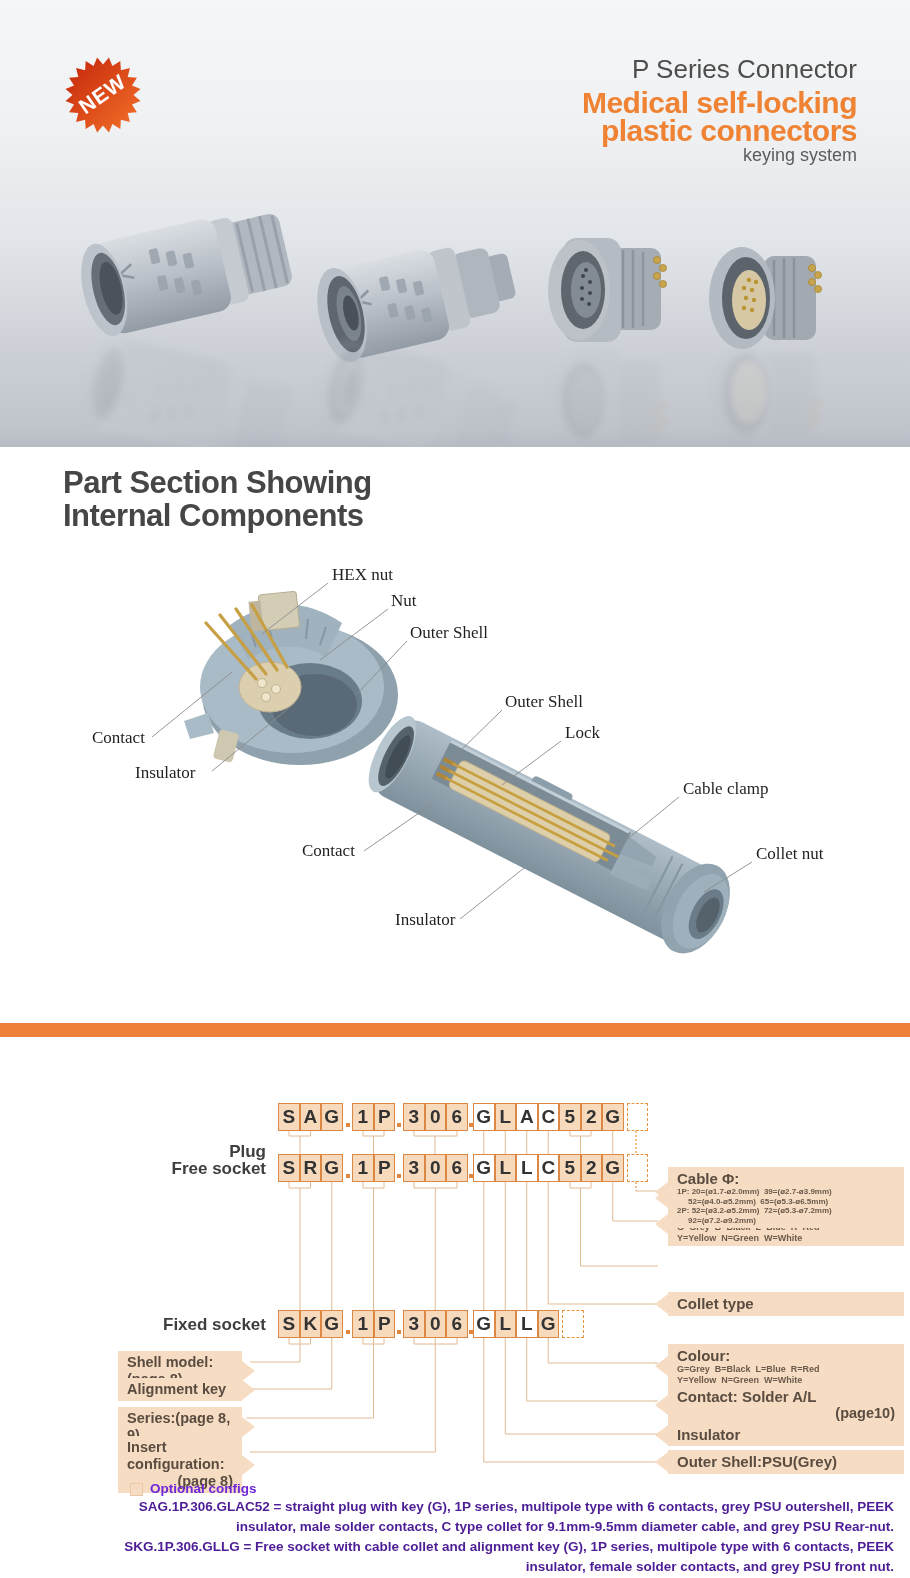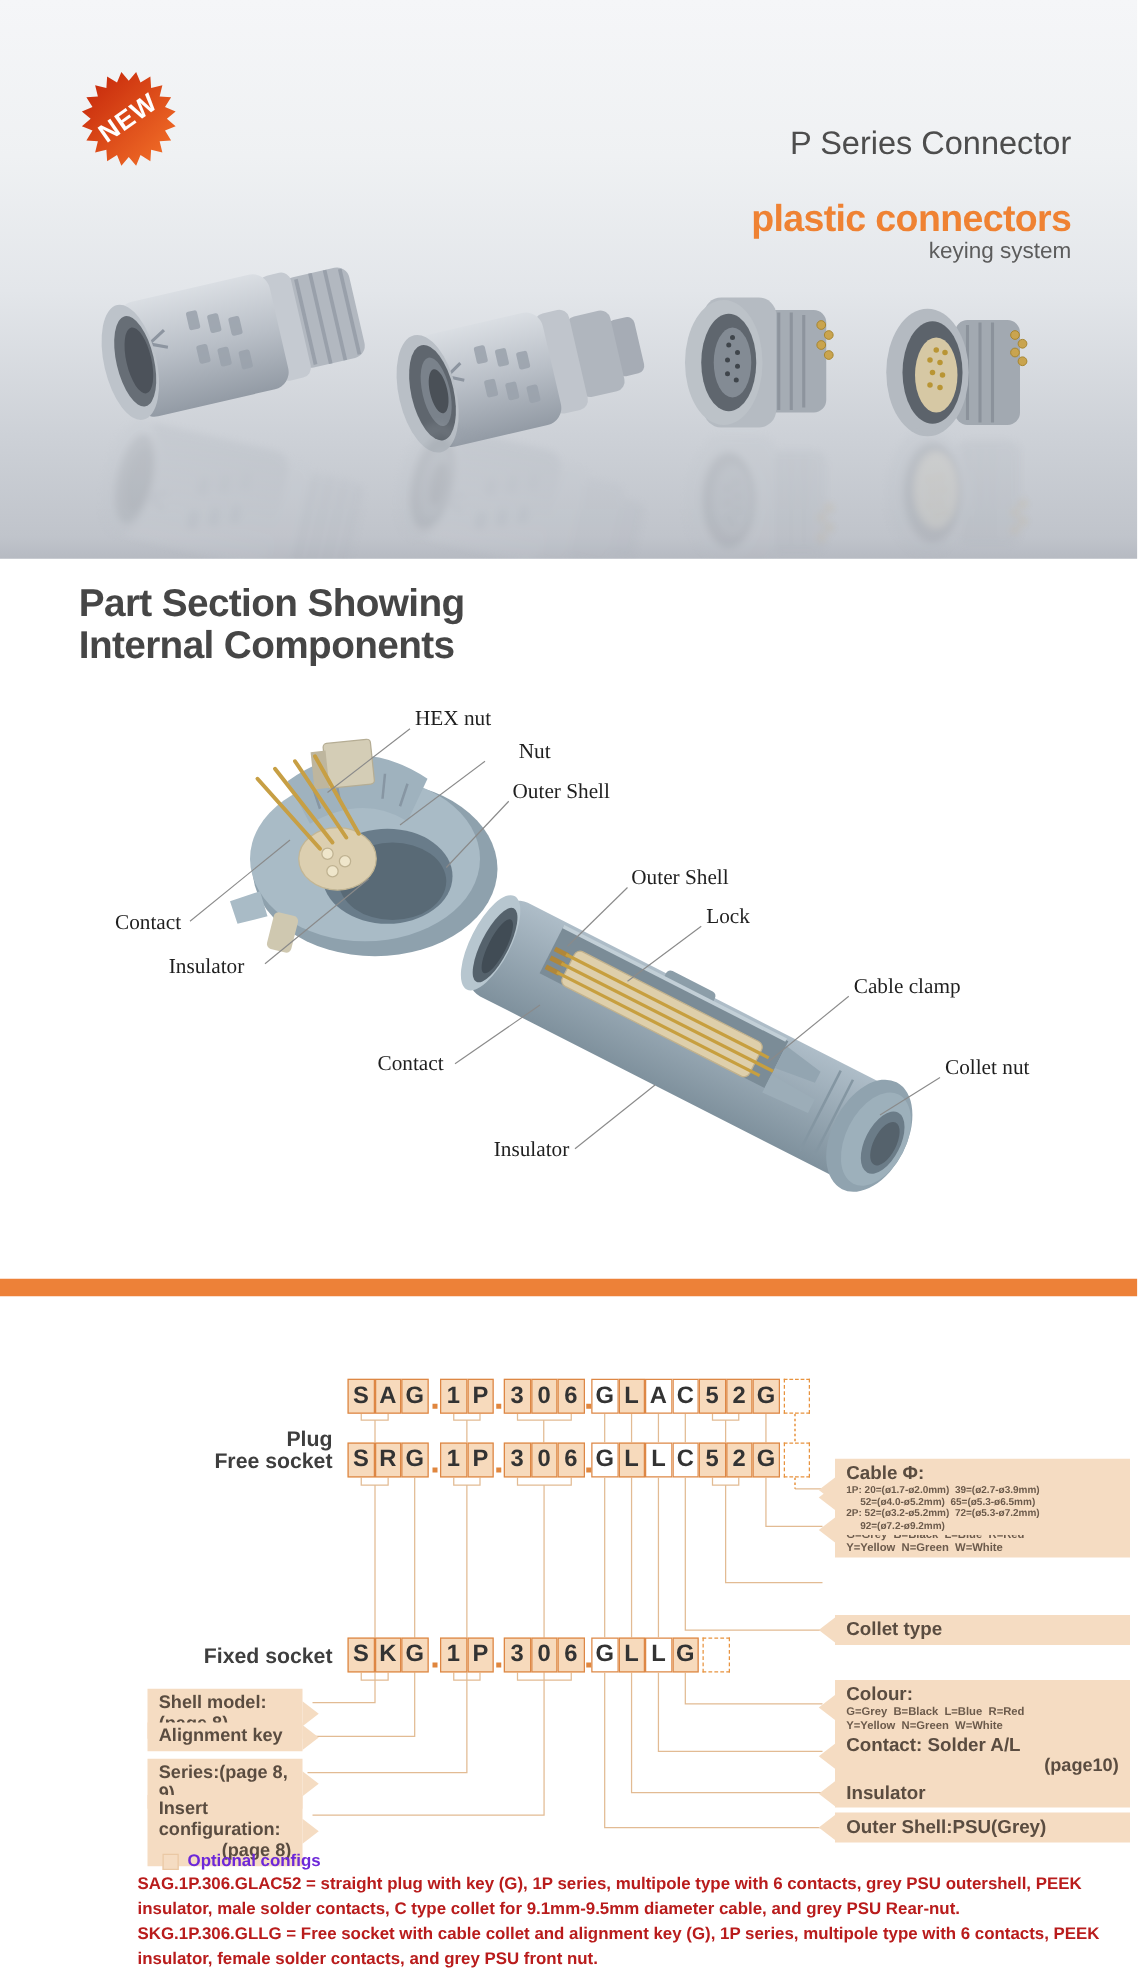--- a/index.html
+++ b/index.html
@@ -3,21 +3,21 @@
 <meta charset="utf-8">
 <style>
   html,body{margin:0;padding:0;background:#fff;}
   .page{position:relative;width:910px;height:1578px;background:#fff;overflow:hidden;
         font-family:"Liberation Sans",sans-serif;}
   
   .top-band{position:absolute;left:0;top:0;width:910px;height:447px;
     background:linear-gradient(180deg,#f5f6f8 0%,#eff1f3 28%,#e3e6ea 52%,#cdd1d7 78%,#c0c4cb 96%,#b6bac2 100%);}
   #photo{position:absolute;left:0;top:0;z-index:1;}
   .badge{position:absolute;left:64px;top:56px;width:78px;height:78px;z-index:2;}
-  .hdr{position:absolute;right:53px;text-align:center;white-space:nowrap;z-index:2;margin-top:45px;}
+  .hdr{position:absolute;right:53px;text-align:center;white-space:nowrap;z-index:2;}
   .hdr-product{top:54px;font-size:26px;color:#4d4d4d;}
   .hdr-t1{top:86px;font-size:30px;font-weight:700;color:#ef8233;letter-spacing:-.5px;}
   .hdr-t2{top:114px;font-size:30px;font-weight:700;color:#ef8233;letter-spacing:-.5px;}
   .hdr-sub{top:145px;font-size:18px;color:#5c5c5c;}
   
   .sec-h{position:absolute;left:63px;font-size:31px;line-height:33px;font-weight:700;
          color:#464646;letter-spacing:-.5px;z-index:2;white-space:nowrap;}
   #cutaway{position:absolute;left:0;top:555px;z-index:1;}
   .dia-label{position:absolute;font-family:"Liberation Serif",serif;font-size:17px;
              color:#1f1f1f;white-space:nowrap;z-index:3;}
@@ -43,21 +43,21 @@
   .callout.cl{left:118px;width:124px;}
   .callout.cl::after{content:'';position:absolute;right:-13px;top:50%;margin-top:-10px;
      border-top:10px solid transparent;border-bottom:10px solid transparent;border-left:13px solid #f5dcc2;}
   .callout.cr{left:668px;width:236px;}
   .callout.cr::before{content:'';position:absolute;left:-13px;top:50%;margin-top:-10px;
      border-top:10px solid transparent;border-bottom:10px solid transparent;border-right:13px solid #f5dcc2;}
   .legend-sq{position:absolute;left:130px;top:1483px;width:13px;height:13px;z-index:2;
              background:#f5dcc2;border:1px solid #eac8a4;box-sizing:border-box;}
   .legend-label{position:absolute;left:150px;top:1481px;font-size:13.5px;font-weight:700;color:#6d28d9;z-index:2;}
   .desc{position:absolute;left:110px;top:1497px;width:784px;font-size:13.5px;line-height:20px;
-        color:#b91c1c;font-weight:600;z-index:2;}
+        color:#4c1d95;font-weight:600;z-index:2;text-align:right;}
   .desc p{margin:0;}
   .desc b{font-weight:800;}
 </style>
 </head>
 <body>
 
 <div class="page">
 
   <div class="top-band"></div>
 
@@ -186,20 +186,21 @@
         <linearGradient id="ng" x1="0" y1="0" x2="1" y2="1">
       <stop offset="0" stop-color="#c32309"></stop>
           <stop offset="1" stop-color="#f5742a"></stop>
         </linearGradient>
       </defs>
     <polygon id="star-poly" fill="url(#ng)" points="39.0,8.5 44.9,1.5 48.4,10.0 56.3,5.1 56.9,14.3 65.9,12.1 63.7,21.1 72.9,21.7 68.0,29.6 76.5,33.1 69.5,39.0 76.5,44.9 68.0,48.4 72.9,56.3 63.7,56.9 65.9,65.9 56.9,63.7 56.3,72.9 48.4,68.0 44.9,76.5 39.0,69.5 33.1,76.5 29.6,68.0 21.7,72.9 21.1,63.7 12.1,65.9 14.3,56.9 5.1,56.3 10.0,48.4 1.5,44.9 8.5,39.0 1.5,33.1 10.0,29.6 5.1,21.7 14.3,21.1 12.1,12.1 21.1,14.3 21.7,5.1 29.6,10.0 33.1,1.5"></polygon>
     <text x="39" y="45" text-anchor="middle" transform="rotate(-35 39 39)" fill="#ffffff" font-family="Liberation Sans, sans-serif" font-size="21" font-weight="bold" letter-spacing="1">NEW</text>
   </svg>
 
   <div class="hdr hdr-product">P Series Connector</div>
+  <div class="hdr hdr-t1">Medical self-locking</div>
   <div class="hdr hdr-t2">plastic connectors</div>
   <div class="hdr hdr-sub">keying system</div>
 
   <div class="sec-h" style="top:466px;">
     <div>Part Section Showing</div>
     <div>Internal Components</div>
   </div>
 
   <svg id="cutaway" width="910" height="445" viewBox="0 0 910 445">
     <defs>
@@ -413,21 +414,21 @@
       <div class="callout cl" style="top: 1407px; min-height: 22px;">
         <div class="t">Series:(page 8, 9)</div>
       </div>
       <div class="callout cl" style="top: 1436px; min-height: 32px;">
         <div class="t">Insert configuration:</div>
         <div class="s lg">(page 8)</div>
       </div>
     </div>
   <div id="dia-labels">
       <div class="dia-label" style="left: 332px; top: 565px;">HEX nut</div>
-      <div class="dia-label" style="left: 391px; top: 591px; margin-left: 24px;">Nut</div>
+      <div class="dia-label" style="left: 391px; top: 591px;">Nut</div>
       <div class="dia-label" style="left: 410px; top: 623px;">Outer Shell</div>
       <div class="dia-label" style="left: 92px; top: 728px;">Contact</div>
       <div class="dia-label" style="left: 135px; top: 763px;">Insulator</div>
       <div class="dia-label" style="left: 505px; top: 692px;">Outer Shell</div>
       <div class="dia-label" style="left: 565px; top: 723px;">Lock</div>
       <div class="dia-label" style="left: 683px; top: 779px;">Cable clamp</div>
       <div class="dia-label" style="left: 756px; top: 844px;">Collet nut</div>
       <div class="dia-label" style="left: 302px; top: 841px;">Contact</div>
       <div class="dia-label" style="left: 395px; top: 910px;">Insulator</div>
     </div>

